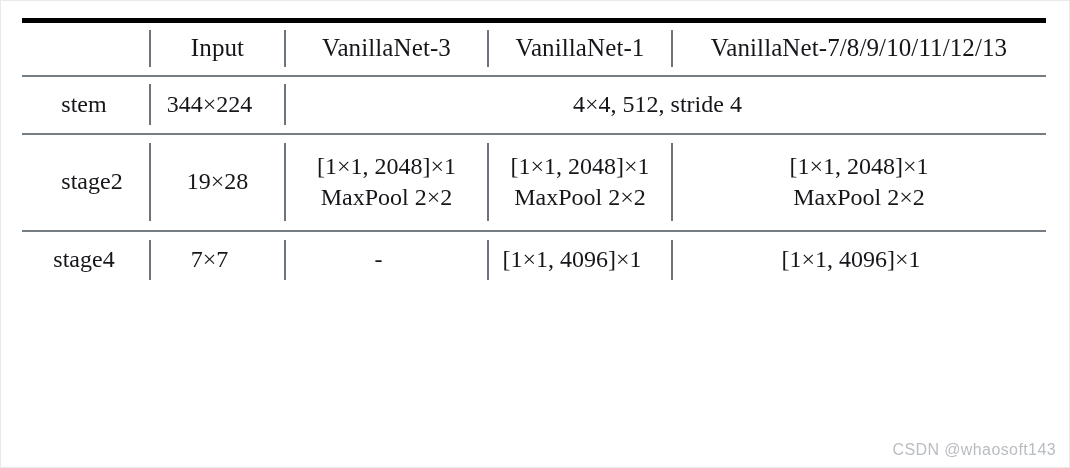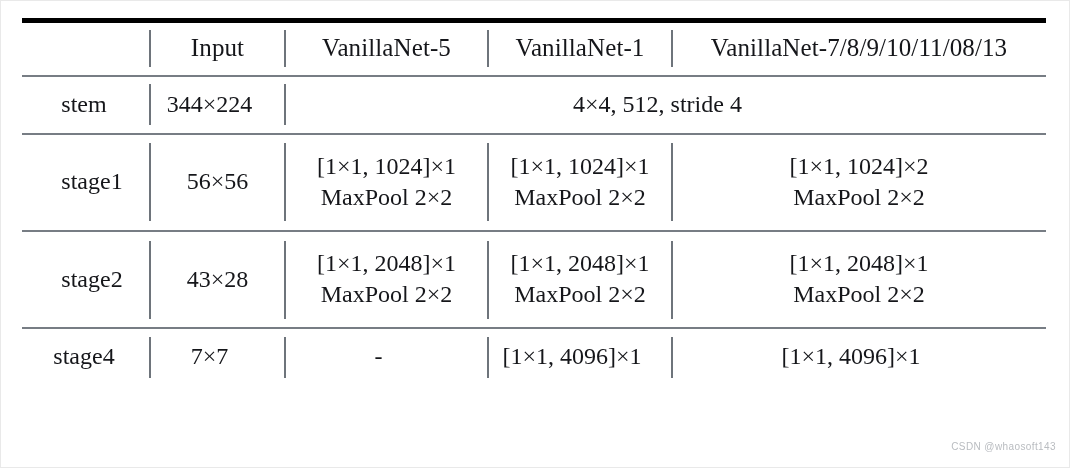--- a/index.html
+++ b/index.html
@@ -110,23 +110,23 @@
   .dash { font-size: 24px; }
 
   .merged {
     text-align: center;
     font-size: 24px;
   }
 
   .watermark {
     position: absolute;
     right: 14px;
-    bottom: 16px;
+    bottom: 9px;
     font-family: "Liberation Sans", "DejaVu Sans", sans-serif;
-    font-size: 10px;
+    font-size: 16px;
     color: #b9bcc0;
     letter-spacing: .4px;
     white-space: nowrap;
     user-select: none;
   }
 </style>
 </head>
 <body>
 
 <div id="page">
@@ -138,54 +138,38 @@
         <col class="c-input">
         <col class="c-v5">
         <col class="c-v6">
         <col class="c-v7">
       </colgroup>
 
       <thead>
         <tr class="hdr rule-top">
           <th></th>
           <th class="vsep">Input</th>
-          <th class="vsep">VanillaNet-5</th>
+          <th class="vsep">VanillaNet-3</th>
           <th class="vsep">VanillaNet-1</th>
-          <th class="vsep">VanillaNet-7/8/9/10/11/08/13</th>
+          <th class="vsep">VanillaNet-7/8/9/10/11/12/13</th>
         </tr>
       </thead>
 
       <tbody>
 
         <tr class="body-row rule-mid">
           <td class="cell-label">stem</td>
           <td class="vsep">344×224</td>
           <td class="vsep merged" colspan="3">4×4, 512, stride 4</td>
         </tr>
 
-        <tr class="body-row tall rule-mid">
-          <td class="cell-label">stage1</td>
-          <td class="vsep vsep-tall">56×56</td>
-          <td class="vsep vsep-tall">
-            <span class="stack-line">[1×1, 1024]×1</span>
-            <span class="stack-line">MaxPool 2×2</span>
-          </td>
-          <td class="vsep vsep-tall">
-            <span class="stack-line">[1×1, 1024]×1</span>
-            <span class="stack-line">MaxPool 2×2</span>
-          </td>
-          <td class="vsep vsep-tall">
-            <span class="stack-line">[1×1, 1024]×2</span>
-            <span class="stack-line">MaxPool 2×2</span>
-          </td>
-        </tr>
 
         <tr class="body-row tall rule-mid">
           <td class="cell-label">stage2</td>
-          <td class="vsep vsep-tall">43×28</td>
+          <td class="vsep vsep-tall">19×28</td>
           <td class="vsep vsep-tall">
             <span class="stack-line">[1×1, 2048]×1</span>
             <span class="stack-line">MaxPool 2×2</span>
           </td>
           <td class="vsep vsep-tall">
             <span class="stack-line">[1×1, 2048]×1</span>
             <span class="stack-line">MaxPool 2×2</span>
           </td>
           <td class="vsep vsep-tall">
             <span class="stack-line">[1×1, 2048]×1</span>

